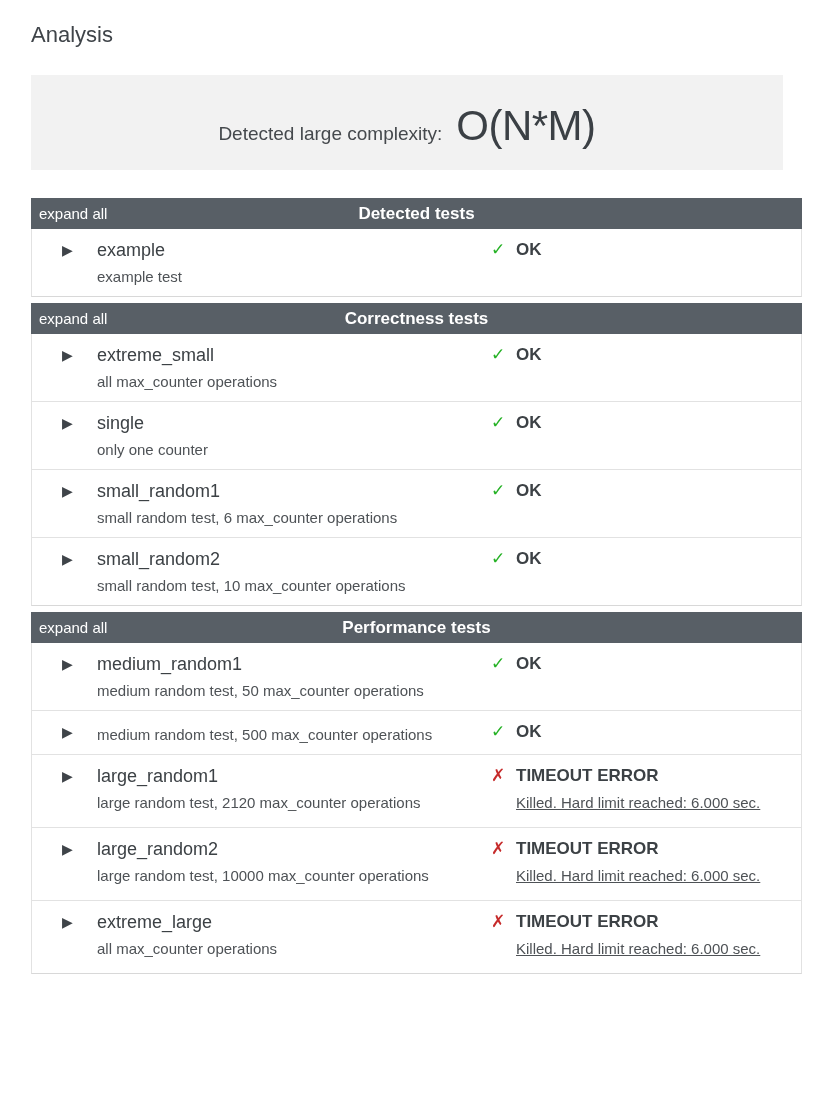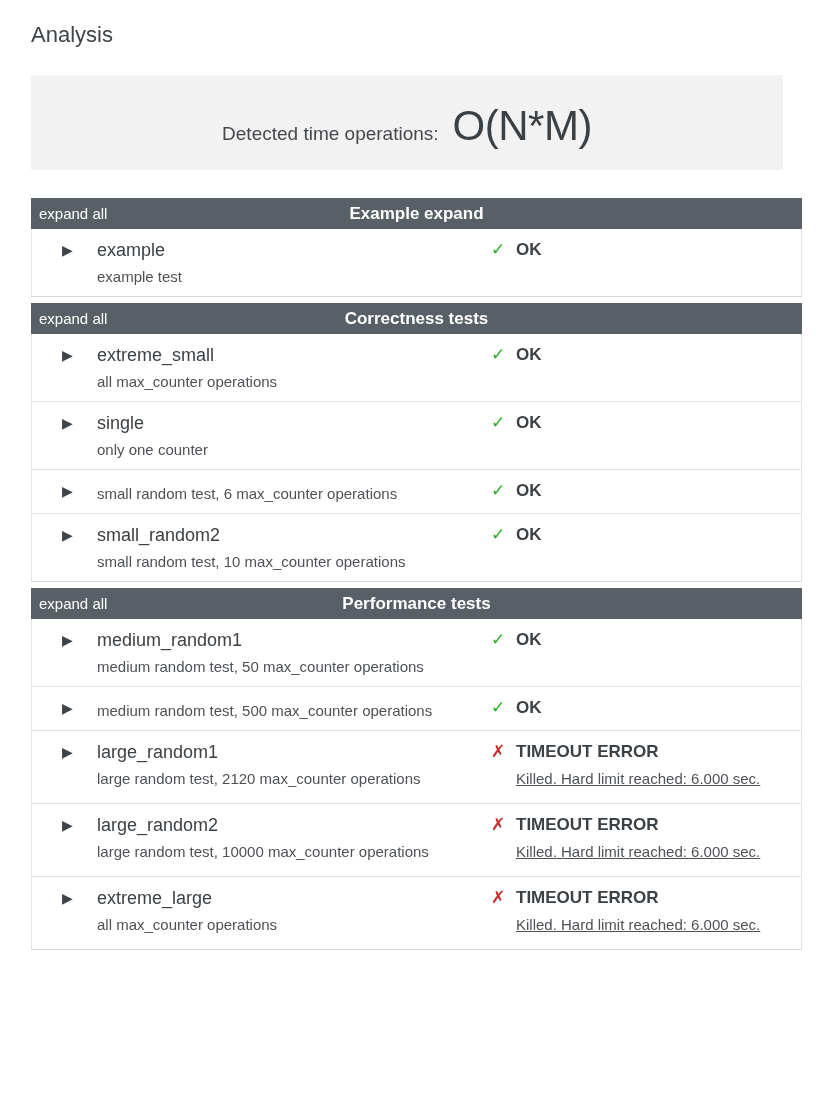--- a/index.html
+++ b/index.html
@@ -134,29 +134,29 @@
     text-decoration:underline;
   }
 </style>
 </head>
 <body>
 
 <div class="page">
   <h1 class="page-title">Analysis</h1>
 
   <div class="complexity-panel">
-    <span class="cx-label">Detected time operations:</span>
+    <span class="cx-label">Detected large complexity:</span>
     <span class="cx-value">O(N*M)</span>
   </div>
 
   <div id="sections">
   <section class="test-section">
     <div class="section-header">
       <a class="expand-all" href="#">expand all</a>
-      <span class="section-title">Example expand</span>
+      <span class="section-title">Detected tests</span>
     </div>
     <div class="section-body">
   <div class="test-row">
     <div class="cell-left">
       <span class="arrow">▶</span>
       <div class="nd">
         <div class="test-name">example</div>
         <div class="test-desc">example test</div>
       </div>
     </div>
@@ -208,20 +208,21 @@
         <span class="status-text">OK</span>
       </div>
 
     </div>
   </div>
 
   <div class="test-row">
     <div class="cell-left">
       <span class="arrow">▶</span>
       <div class="nd">
+        <div class="test-name">small_random1</div>
         <div class="test-desc">small random test, 6 max_counter operations</div>
       </div>
     </div>
     <div class="cell-right">
       <div class="status-line">
         <span class="status-icon ok">✓</span>
         <span class="status-text">OK</span>
       </div>
 
     </div>

